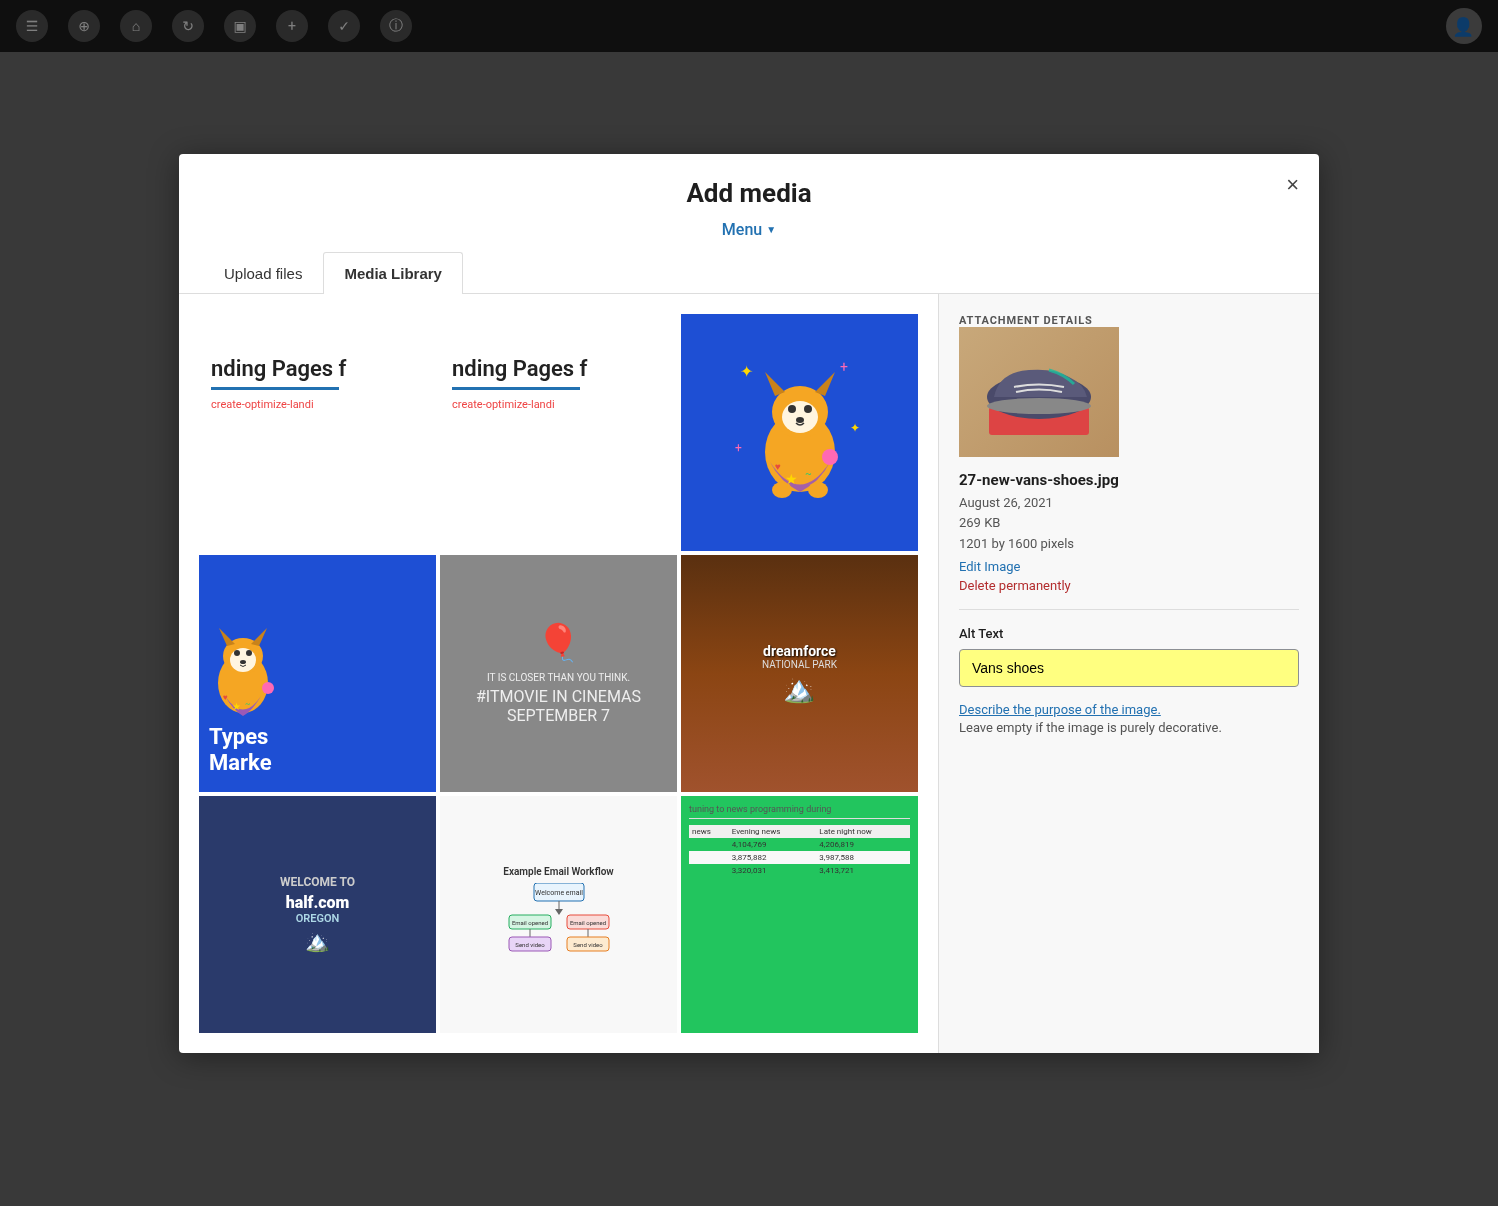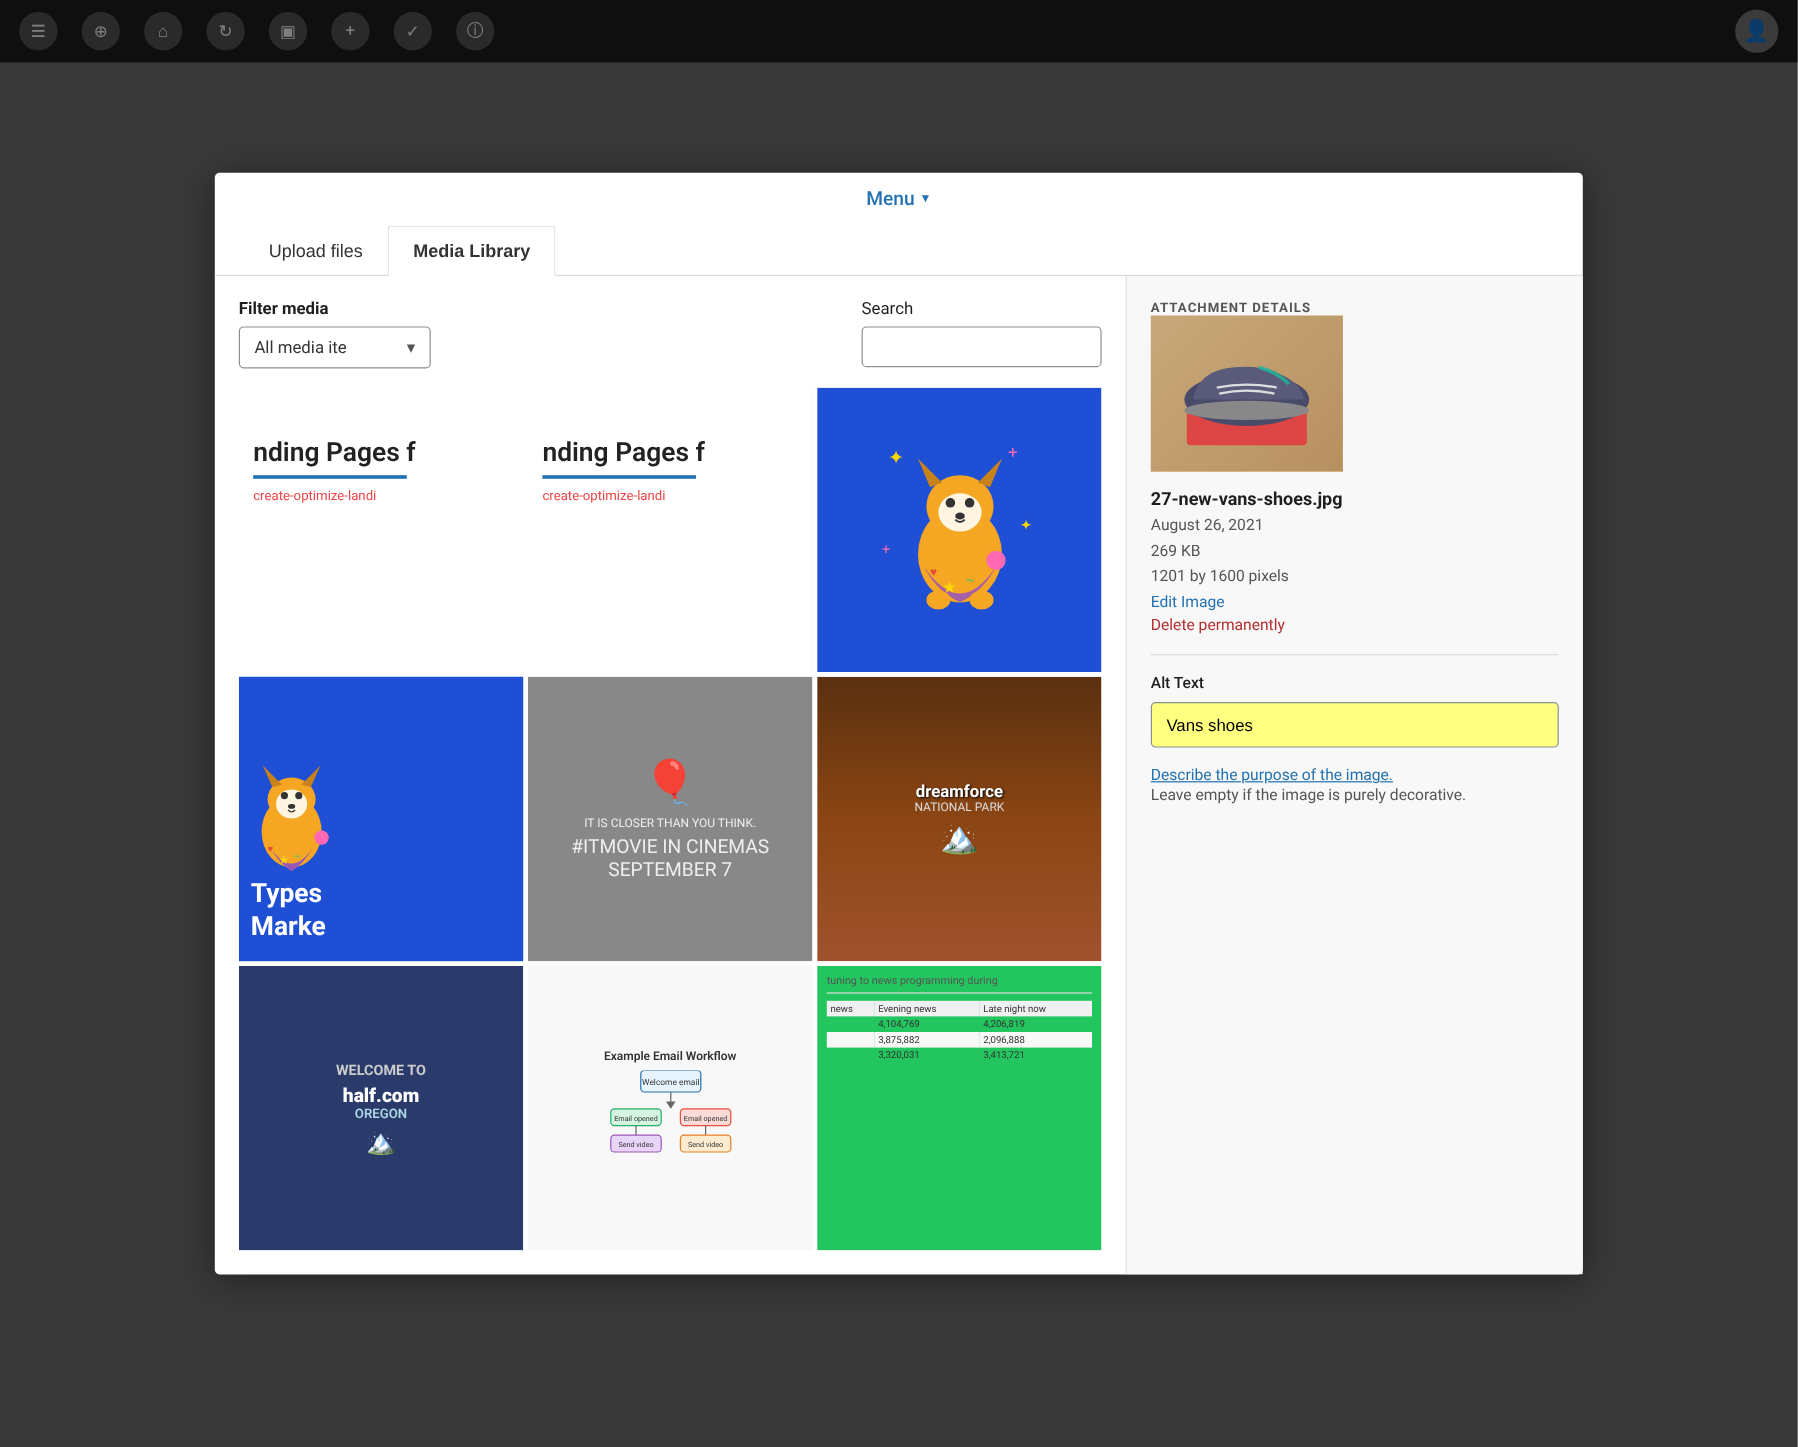--- a/index.html
+++ b/index.html
@@ -450,50 +450,41 @@
   <div class="wp-admin-bar-icon">✓</div>
   <div class="wp-admin-bar-icon">ⓘ</div>
   <div class="wp-admin-bar-avatar">👤</div>
 </div>
 
 <div class="page-bg"></div>
 
 <div class="modal-overlay">
   <div class="modal">
 
+    <div class="modal-header">
+      <h2 class="modal-title">Add media</h2>
+      <button class="modal-close">×</button>
+    </div>
 
     <div class="modal-menu">
       <a href="#">
         <span>Menu</span>
         <span class="chevron">▼</span>
       </a>
     </div>
 
     <div class="modal-tabs">
       <button class="tab-btn">Upload files</button>
       <button class="tab-btn active">Media Library</button>
     </div>
 
     <div class="modal-body">
 
       <div class="media-section">
 
-        <div class="filter-row">
-          <div class="filter-group">
-            <span class="filter-label">Filter media</span>
-            <div class="filter-select">
-              <span>All media ite</span>
-              <span class="arrow">▾</span>
-            </div>
-          </div>
-          <div class="search-group">
-            <span class="search-label">Search</span>
-            <input class="search-input" type="text" style="">
-          </div>
-        </div>
 
         <div class="media-grid">
 
           <div class="media-item">
             <div class="media-item-inner">
               <div class="thumb-landing-1">
                 <div class="thumb-line1" style="font-size:22px; color:#222; margin-top:30px;">nding Pages f</div>
                 <div style="width:60%;height:3px;background:#2271b1;margin-top:6px;"></div>
                 <div class="thumb-line2">create-optimize-landi</div>
               </div>
@@ -650,21 +641,21 @@
                     <td style="padding:2px 3px;">Late night now</td>
                   </tr>
                   <tr>
                     <td style="padding:2px 3px;"></td>
                     <td style="padding:2px 3px;">4,104,769</td>
                     <td style="padding:2px 3px;">4,206,819</td>
                   </tr>
                   <tr style="background:#f8f8f8;">
                     <td style="padding:2px 3px;"></td>
                     <td style="padding:2px 3px;">3,875,882</td>
-                    <td style="padding:2px 3px;">2,096,888</td>
+                    <td style="padding:2px 3px;">3,987,588</td>
                   </tr>
                   <tr>
                     <td style="padding:2px 3px;"></td>
                     <td style="padding:2px 3px;">3,320,031</td>
                     <td style="padding:2px 3px;">3,413,721</td>
                   </tr>
                 </tbody>
                   </table>
               </div>
             </div>

